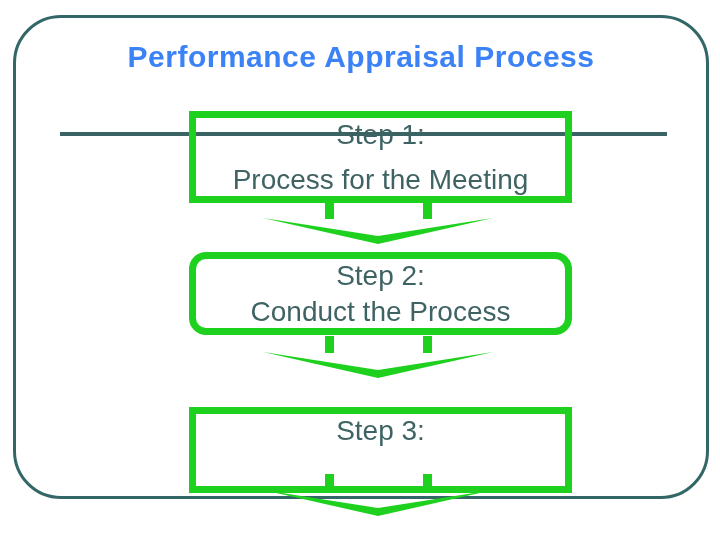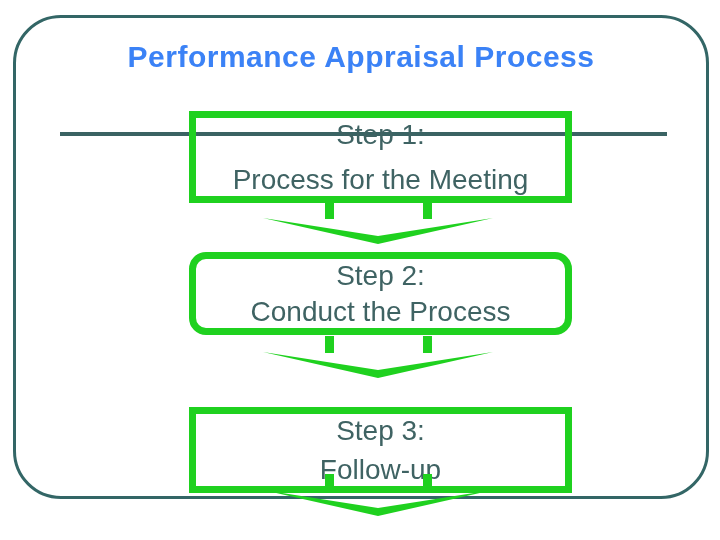--- a/index.html
+++ b/index.html
@@ -97,21 +97,20 @@
   </div>
 
   <svg class="arrow arrow2" viewBox="0 0 240 46" preserveAspectRatio="none">
     <rect x="67" y="0" width="9" height="17" fill="#1fd11f"></rect>
     <rect x="165" y="0" width="9" height="17" fill="#1fd11f"></rect>
     <polygon points="5,16 120,34 235,16 120,42" fill="#1fd11f"></polygon>
   </svg>
 
   <div class="step-box box3">
     <div>Step 3:</div>
-    <div>Follow-up</div>
   </div>
 
   <svg class="arrow arrow3" viewBox="0 0 240 46" preserveAspectRatio="none">
     <rect x="67" y="0" width="9" height="17" fill="#1fd11f"></rect>
     <rect x="165" y="0" width="9" height="17" fill="#1fd11f"></rect>
     <polygon points="5,16 120,34 235,16 120,42" fill="#1fd11f"></polygon>
   </svg>
 
 </div>
 

